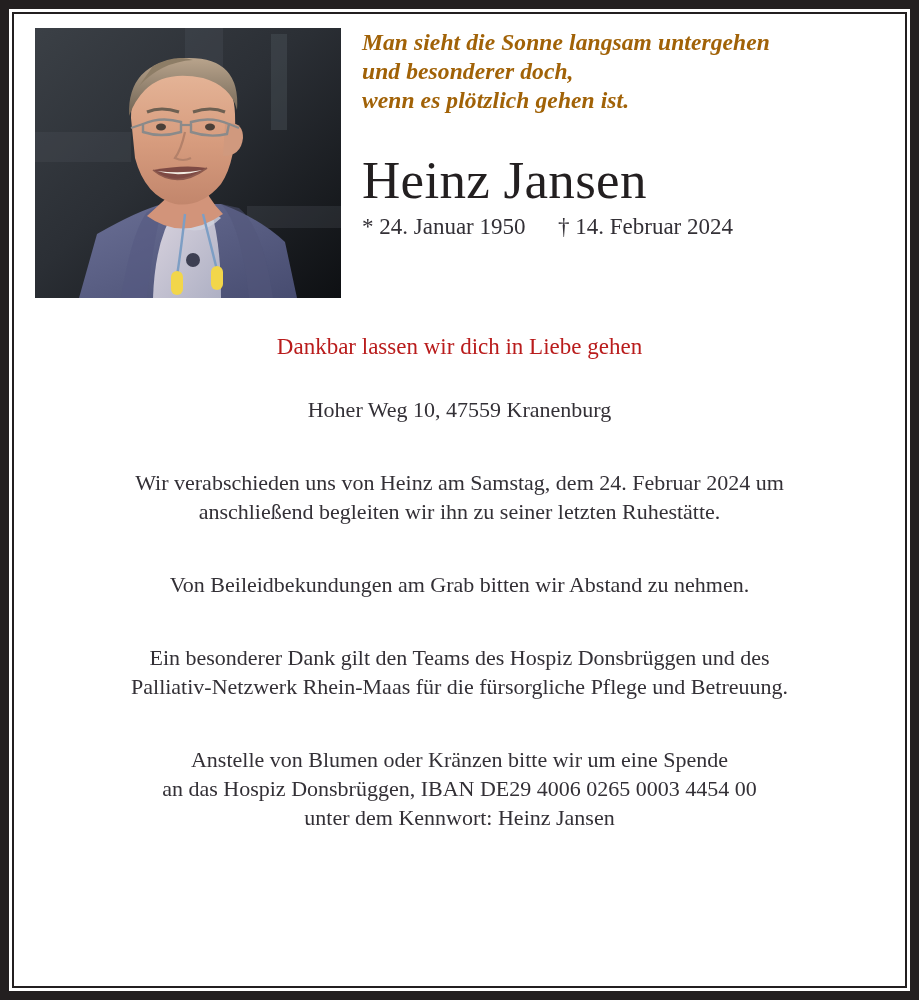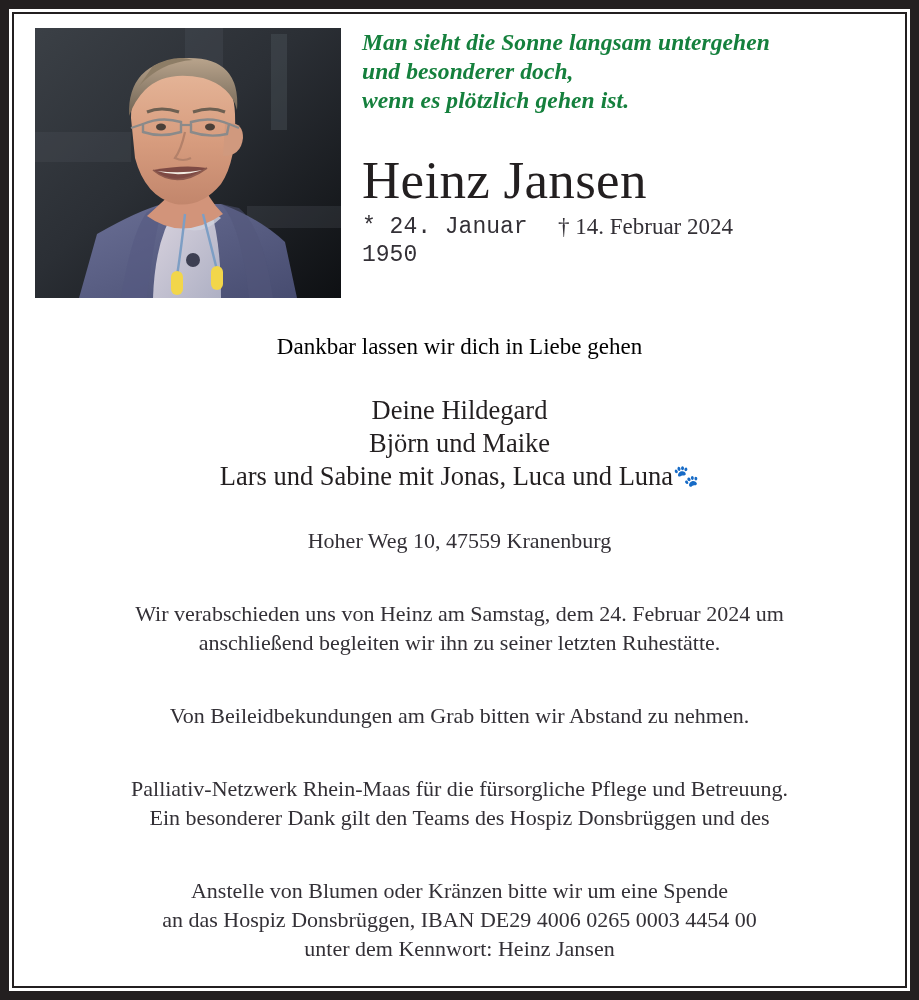--- a/index.html
+++ b/index.html
@@ -55,54 +55,54 @@
     position: absolute;
     left: 348px;
     right: 16px;
     top: 14px;
   }
   .epigraph {
     font-style: italic;
     font-weight: bold;
     font-size: 23.5px;
     line-height: 29px;
-    color: #15803d;
+    color: #a16207;
     letter-spacing: 0.1px;
   }
   .epigraph div { white-space: nowrap; }
 
   .deceased-name {
     margin-top: 36px;
     font-size: 53px;
     line-height: 58px;
     color: #231f20;
     letter-spacing: 0.3px;
   }
 
   .dates {
     margin-top: 4px;
     font-size: 23px;
     line-height: 28px;
     color: #333036;
     display: flex;
   }
-  .dates .birth { width: 196px; font-family: Liberation Mono, monospace; }
+  .dates .birth { width: 196px; }
   .dates .death { }
 
   
   .body-block {
     padding: 0 18px;
     text-align: center;
     color: #2b2b2b;
   }
   .line-thanks {
     font-size: 23px;
     line-height: 30px;
     margin-top: 30px;
-    color: #000000;
+    color: #b91c1c;
   }
   .family {
     margin-top: 32px;
     font-size: 26.5px;
     line-height: 33px;
     color: #231f20;
   }
   .family .paw {
     font-size: 21px;
     vertical-align: 2px;
@@ -213,42 +213,37 @@
           <span class="birth">* 24. Januar 1950</span>
           <span class="death">† 14. Februar 2024</span>
         </div>
       </div>
     </div>
 
     <div class="body-block">
 
       <div class="line-thanks">Dankbar lassen wir dich in Liebe gehen</div>
 
-      <div class="family">
-        <div>Deine Hildegard</div>
-        <div>Björn und Maike</div>
-        <div><span>Lars und Sabine mit Jonas, Luca und Luna</span><span class="paw">🐾</span></div>
-      </div>
 
       <div class="address">
         <div>Hoher Weg 10, 47559 Kranenburg</div>
       </div>
 
       <div class="para">
         <div>Wir verabschieden uns von Heinz am Samstag, dem 24. Februar 2024 um</div>
         <div>anschließend begleiten wir ihn zu seiner letzten Ruhestätte.</div>
       </div>
 
       <div class="para">
         <div>Von Beileidbekundungen am Grab bitten wir Abstand zu nehmen.</div>
       </div>
 
       <div class="para">
+        <div>Ein besonderer Dank gilt den Teams des Hospiz Donsbrüggen und des</div>
         <div>Palliativ-Netzwerk Rhein-Maas für die fürsorgliche Pflege und Betreuung.</div>
-        <div>Ein besonderer Dank gilt den Teams des Hospiz Donsbrüggen und des</div>
       </div>
 
       <div class="para">
         <div>Anstelle von Blumen oder Kränzen bitte wir um eine Spende</div>
         <div>an das Hospiz Donsbrüggen, IBAN DE29 4006 0265 0003 4454 00</div>
         <div>unter dem Kennwort: Heinz Jansen</div>
       </div>
 
     </div>
   </div>

